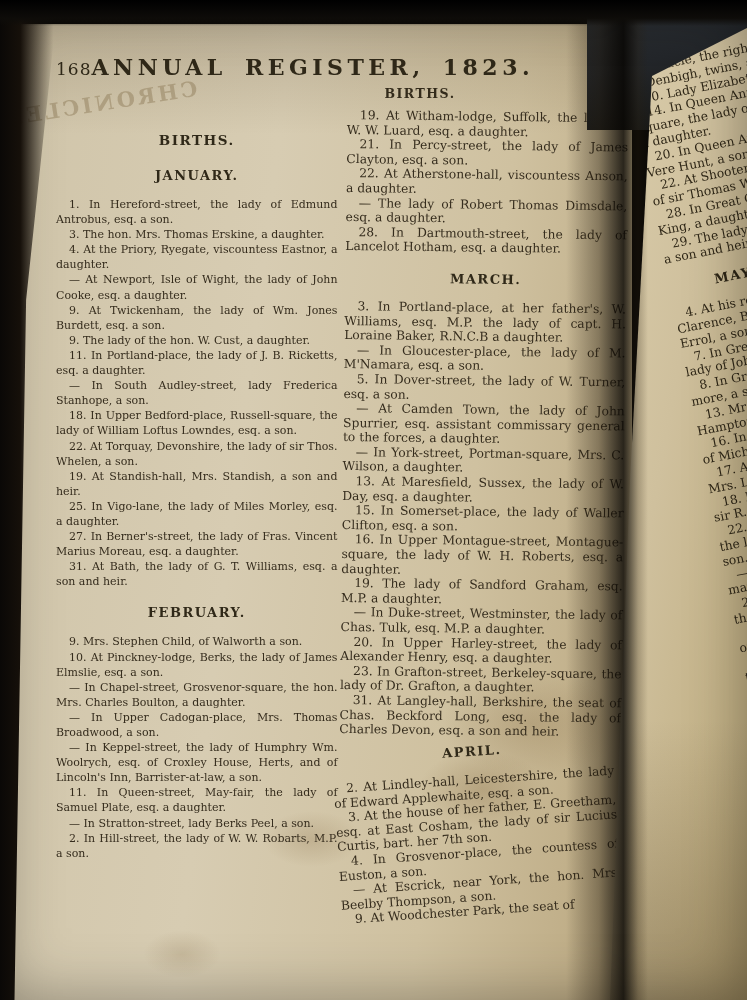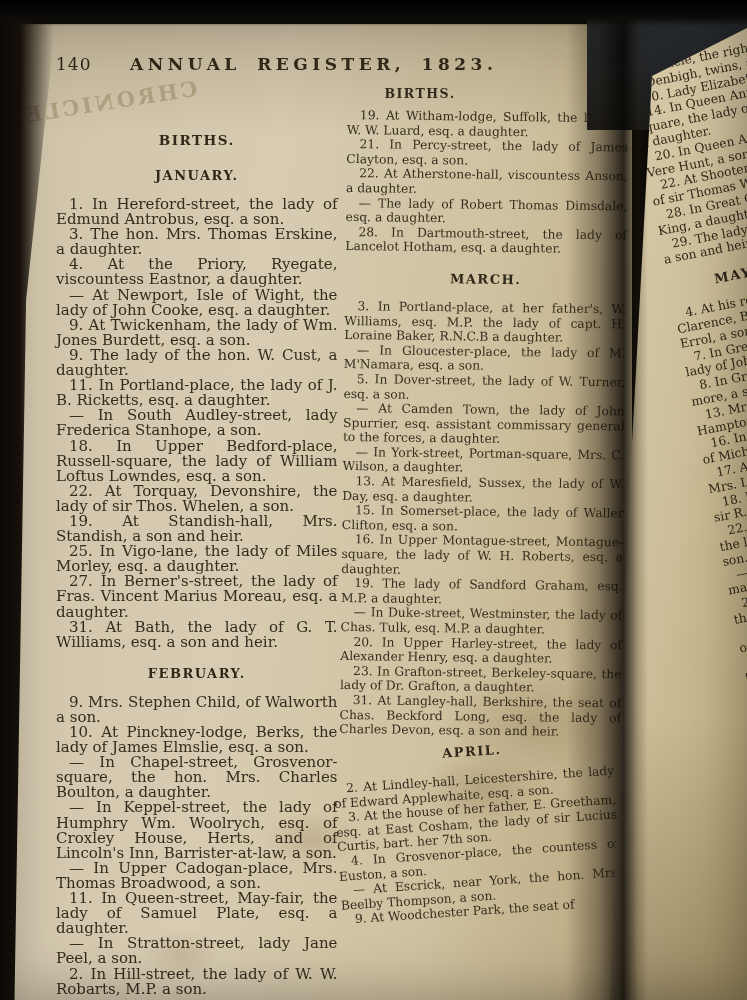--- a/index.html
+++ b/index.html
@@ -16,35 +16,35 @@
       linear-gradient(to bottom, rgba(88,72,46,.22), rgba(0,0,0,0) 110px),
       radial-gradient(90px 55px at 470px 765px, rgba(125,98,58,.28), rgba(0,0,0,0) 70%),
       radial-gradient(70px 40px at 300px 815px, rgba(125,98,58,.22), rgba(0,0,0,0) 70%),
       radial-gradient(55px 34px at 170px 930px, rgba(125,98,58,.18), rgba(0,0,0,0) 70%),
       radial-gradient(120px 70px at 520px 700px, rgba(120,92,52,.22), rgba(0,0,0,0) 75%),
       linear-gradient(97deg,#d0c5aa 0%,#d7ccb2 38%,#cfc1a0 70%,#b9a67e 100%);
     border-radius:3px 6px 0 0;
   }
   .header-row{position:absolute;left:44px;top:30px;width:540px;display:flex;align-items:baseline;color:#2f2818;}
   .page-number{font-size:17px;letter-spacing:1px;}
-  .main-title{flex:1;text-align:center;font-size:17px;font-weight:bold;letter-spacing:4.5px;word-spacing:6px;margin-right:60px;white-space:nowrap;}
+  .main-title{flex:1;font-size:22px;font-weight:bold;letter-spacing:4.5px;word-spacing:6px;margin-right:60px;white-space:nowrap;}
   .running-head{position:absolute;left:288px;top:62px;width:240px;text-align:center;
     font-size:12.5px;font-weight:bold;letter-spacing:1.5px;color:#332b1b;}
   .show-through{
     position:absolute;left:26px;top:64px;width:160px;z-index:0;
     transform:rotate(-9deg) scaleX(-1);
     font-size:21px;font-weight:bold;letter-spacing:3px;color:rgba(125,104,68,.38);
   }
   .cols{position:absolute;left:44px;top:84px;width:572px;display:flex;gap:9px;z-index:1;}
   .col{flex:1;color:#352c1d;text-align:justify;}
   .col-left{padding-top:14px;}
   .col-right{transform:rotate(0.7deg);transform-origin:top left;}
   .section-heading{text-align:center;font-size:13.5px;font-weight:bold;letter-spacing:1.5px;margin:10px 0 20px;color:#2f2818;}
   .month-heading{text-align:center;font-size:13px;font-weight:bold;letter-spacing:1.5px;margin:16px 0 14px;color:#2f2818;}
-  .entry{margin:0;text-indent:13px;font-size:15px;line-height:15.1px;}
+  .entry{margin:0;text-indent:13px;font-size:11px;line-height:15.1px;}
   .col-right .entry{font-size:12.3px;line-height:14.6px;}
   .block{margin:0;}
   .block.tilted{transform:rotate(-4.5deg);transform-origin:0 60%;margin-top:10px;}
 
   
   .corner-dark{position:absolute;right:0;top:0;width:160px;height:130px;z-index:2;
     background:linear-gradient(165deg,#2b2f33 0%,#23262a 45%,#15140f 100%);}
   .right-page{
     position:absolute;left:596px;top:0;width:151px;height:1000px;z-index:3;overflow:hidden;
     background:
@@ -72,21 +72,21 @@
 </style>
 </head>
 <body>
 
 <div class="photo">
 
   <div class="left-page">
     <div class="show-through">CHRONICLE.</div>
 
     <div class="header-row">
-      <span class="page-number">140</span>
+      <span class="page-number">168</span>
       <span class="main-title">ANNUAL REGISTER, 1823.</span>
     </div>
     <div class="running-head">BIRTHS.</div>
 
     <div class="cols">
       <div class="col col-left">
         <div class="section-heading">BIRTHS.</div>
         <div id="col-left-blocks">
             <div class="month-heading">JANUARY.</div>
             <p class="entry">1. In Hereford-street, the lady of Edmund Antrobus, esq. a son.</p>
@@ -100,24 +100,24 @@
             <p class="entry">18. In Upper Bedford-place, Russell-square, the lady of William Loftus Lowndes, esq. a son.</p>
             <p class="entry">22. At Torquay, Devonshire, the lady of sir Thos. Whelen, a son.</p>
             <p class="entry">19. At Standish-hall, Mrs. Standish, a son and heir.</p>
             <p class="entry">25. In Vigo-lane, the lady of Miles Morley, esq. a daughter.</p>
             <p class="entry">27. In Berner's-street, the lady of Fras. Vincent Marius Moreau, esq. a daughter.</p>
             <p class="entry">31. At Bath, the lady of G. T. Williams, esq. a son and heir.</p>
             <div class="month-heading">FEBRUARY.</div>
             <p class="entry">9. Mrs. Stephen Child, of Walworth a son.</p>
             <p class="entry">10. At Pinckney-lodge, Berks, the lady of James Elmslie, esq. a son.</p>
             <p class="entry">— In Chapel-street, Grosvenor-square, the hon. Mrs. Charles Boulton, a daughter.</p>
+            <p class="entry">— In Upper Cadogan-place, Mrs. Thomas Broadwood, a son.</p>
             <p class="entry">— In Keppel-street, the lady of Humphry Wm. Woolrych, esq. of Croxley House, Herts, and of Lincoln's Inn, Barrister-at-law, a son.</p>
-            <p class="entry">— In Upper Cadogan-place, Mrs. Thomas Broadwood, a son.</p>
             <p class="entry">11. In Queen-street, May-fair, the lady of Samuel Plate, esq. a daughter.</p>
-            <p class="entry">— In Stratton-street, lady Jane Peel, a son.</p>
+            <p class="entry">— In Stratton-street, lady Berks Peel, a son.</p>
             <p class="entry">2. In Hill-street, the lady of W. W. Robarts, M.P. a son.</p>
           </div>
       </div>
       <div class="col col-right">
         <div id="col-right-blocks">
             <div class="block">
               <p class="entry">19. At Witham-lodge, Suffolk, the lady of W. W. Luard, esq. a daughter.</p>
               <p class="entry">21. In Percy-street, the lady of James Clayton, esq. a son.</p>
               <p class="entry">22. At Atherstone-hall, viscountess Anson, a daughter.</p>
               <p class="entry">— The lady of Robert Thomas Dimsdale, esq. a daughter.</p>

